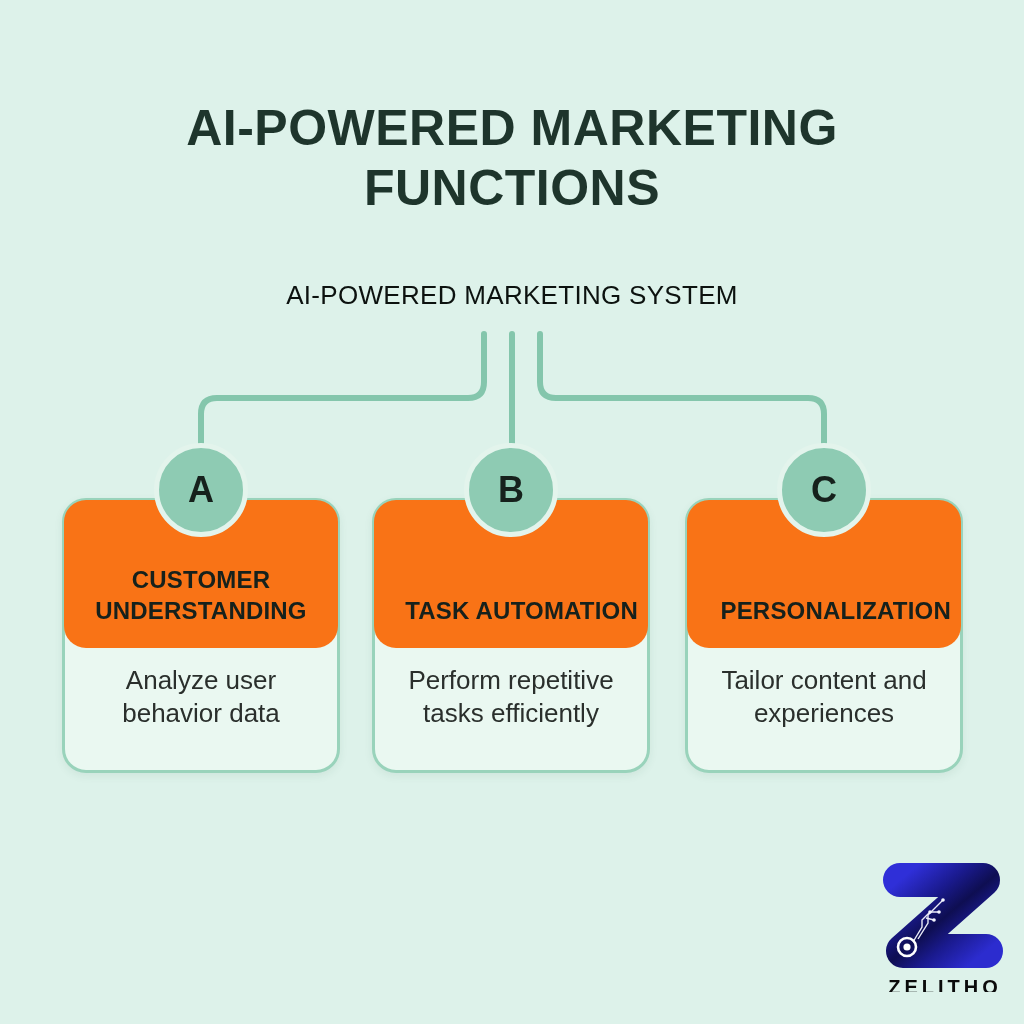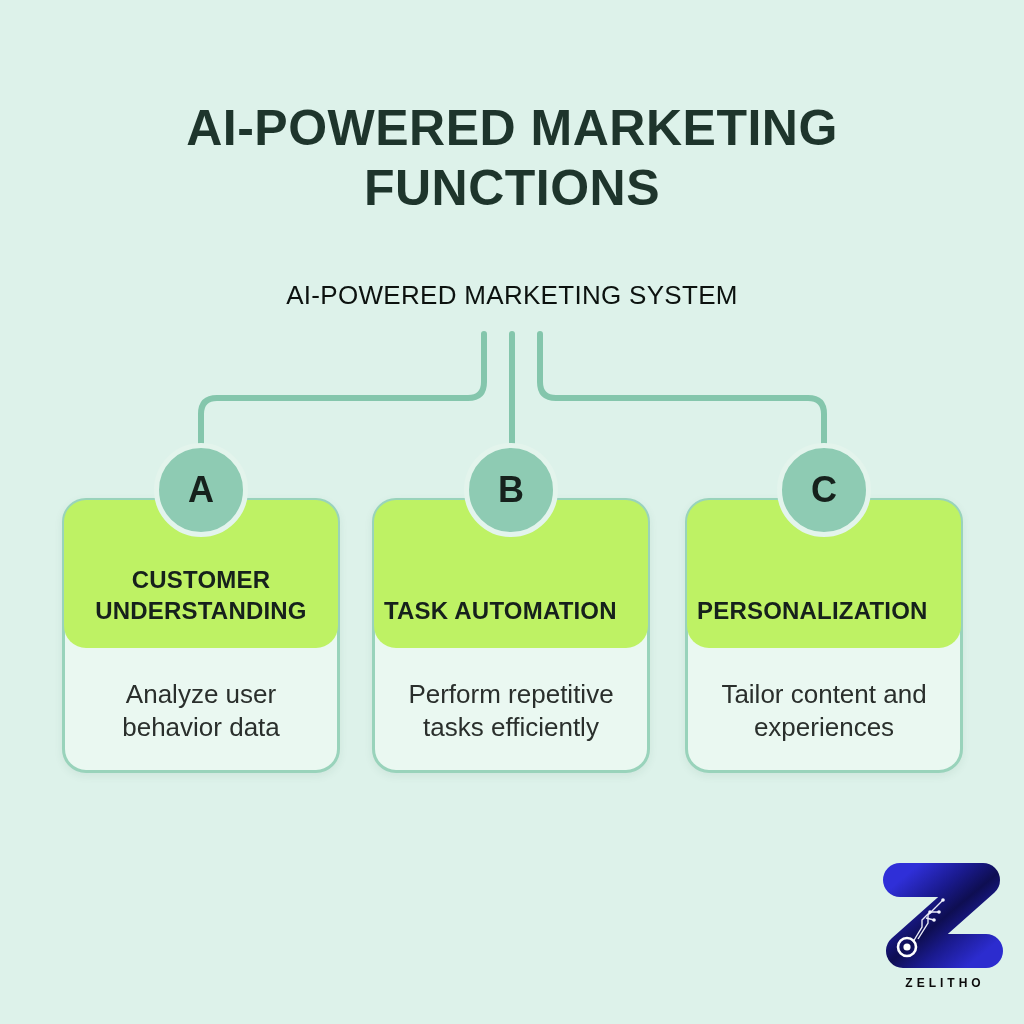--- a/index.html
+++ b/index.html
@@ -85,43 +85,42 @@
   }
   .card-a { left: 62px; }
   .card-b { left: 372px; }
   .card-c { left: 685px; }
 
   .card-header {
     position: absolute;
     left: -1px; top: -1px;
     width: calc(100% + 2px);
     height: 148px;
-    background: #bef264;
+    background: #f97316;
     border-radius: 22px;
     display: flex;
     align-items: flex-end;
-    justify-content: flex-start;
+    justify-content: flex-end;
     box-sizing: border-box;
     padding: 0 10px 22px 10px;
   }
   .card-heading {
     text-align: center;
     font-size: 24px;
     line-height: 1.3;
     font-weight: 700;
     letter-spacing: 0.2px;
     color: #16211c;
   }
   .card-body {
     position: absolute;
     left: 0; top: 147px;
     width: 100%;
     height: 125px;
     display: flex;
-    align-items: center;
     justify-content: center;
     box-sizing: border-box;
     padding: 16px 16px;
   }
   .card-description {
     text-align: center;
     font-size: 26px;
     line-height: 1.25;
     font-weight: 400;
     color: #2a2f2c;
@@ -132,21 +131,21 @@
     position: absolute;
     left: 872px;
     top: 862px;
     width: 142px;
     text-align: center;
     z-index: 2;
   }
   .logo-mark { display: block; margin: 0 auto; }
   .brand-name {
     margin-top: 6px;
-    font-size: 12px;
+    font-size: 20px;
     font-weight: 700;
     letter-spacing: 4px;
     text-indent: 4px;
     color: #0b0b0b;
   }
 </style>
 </head>
 <body>
 
 <div class="stage">

